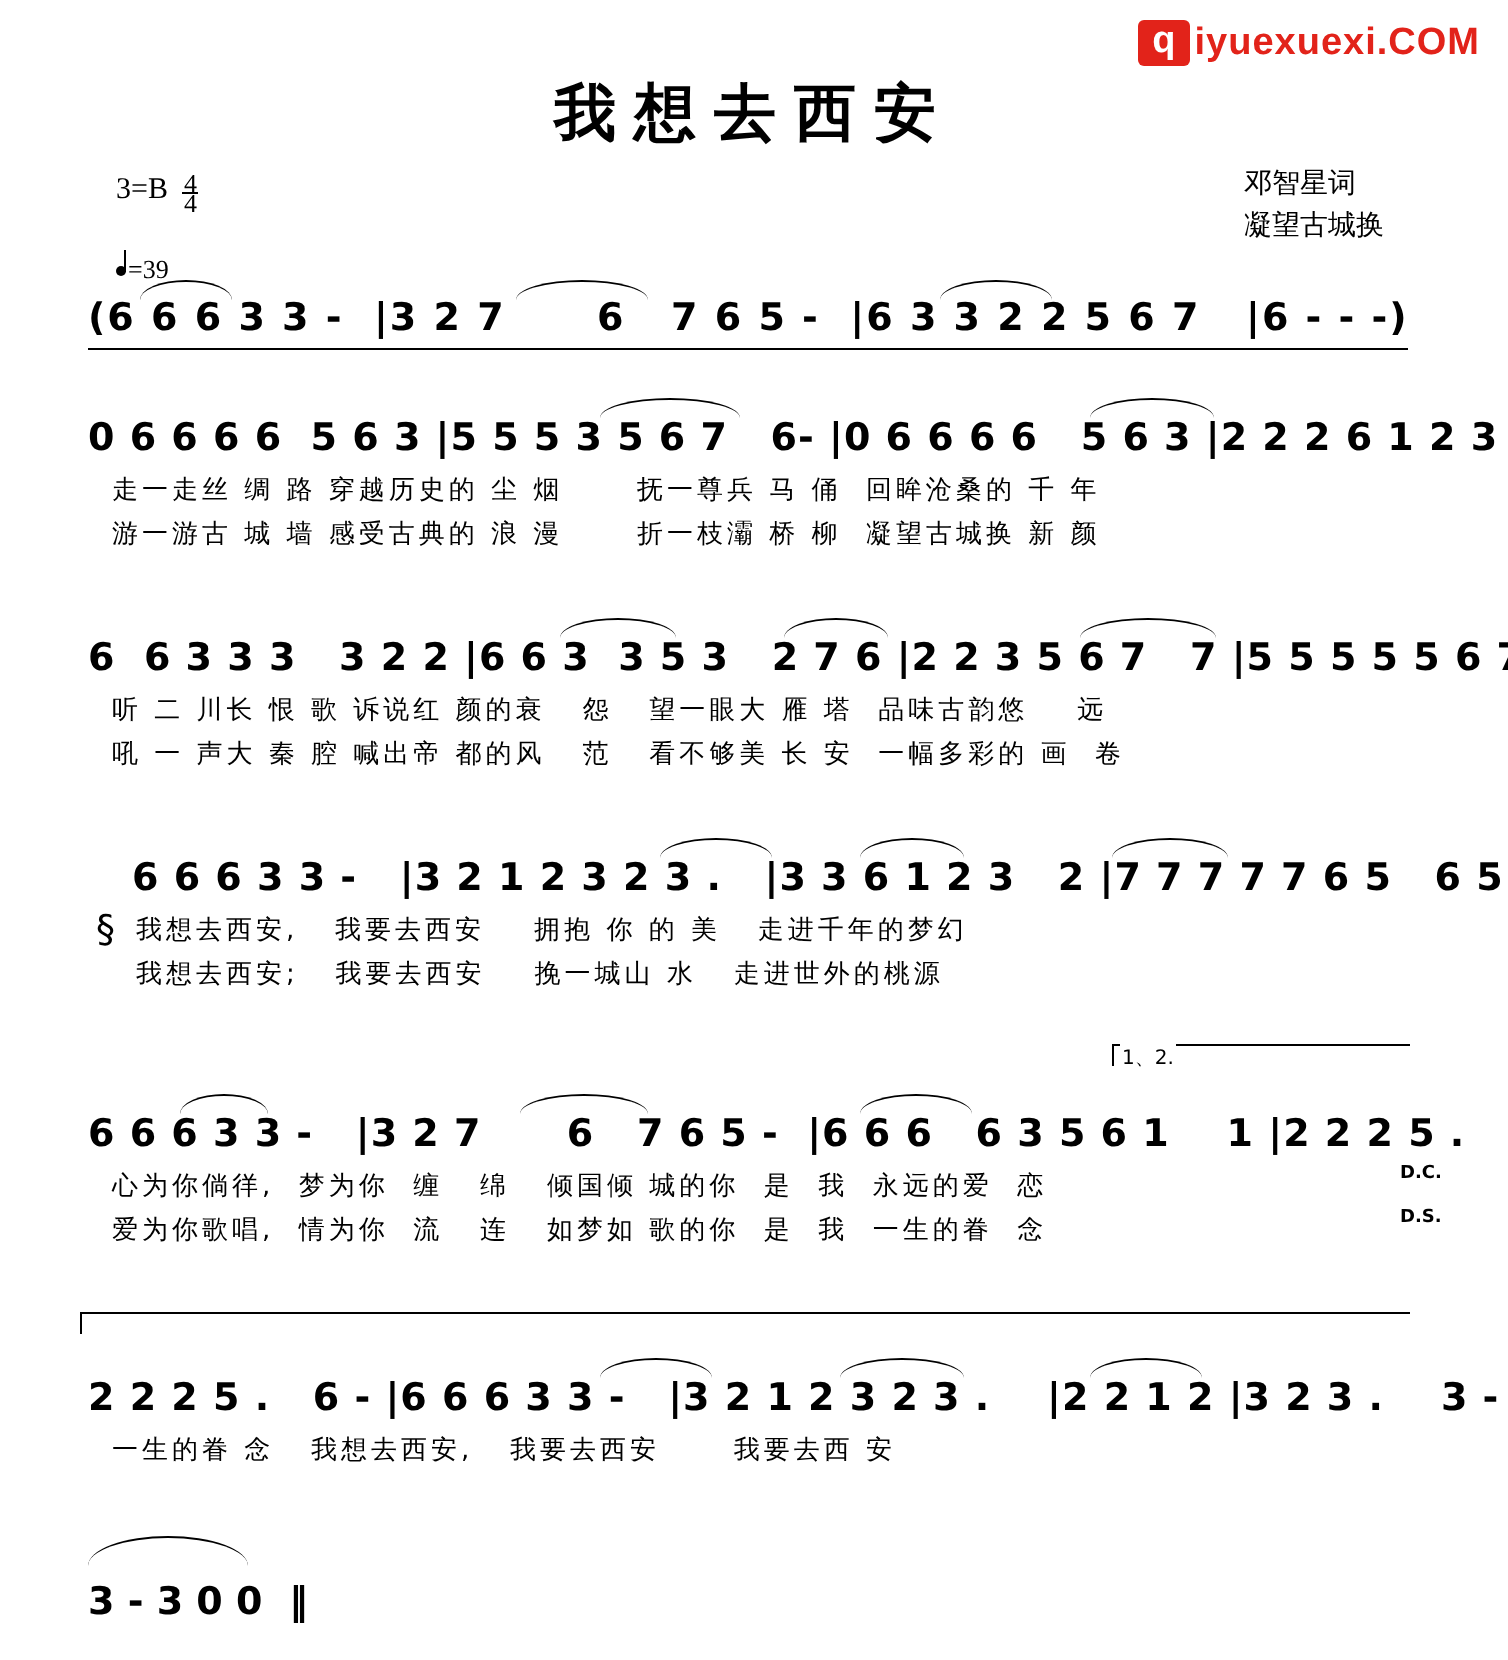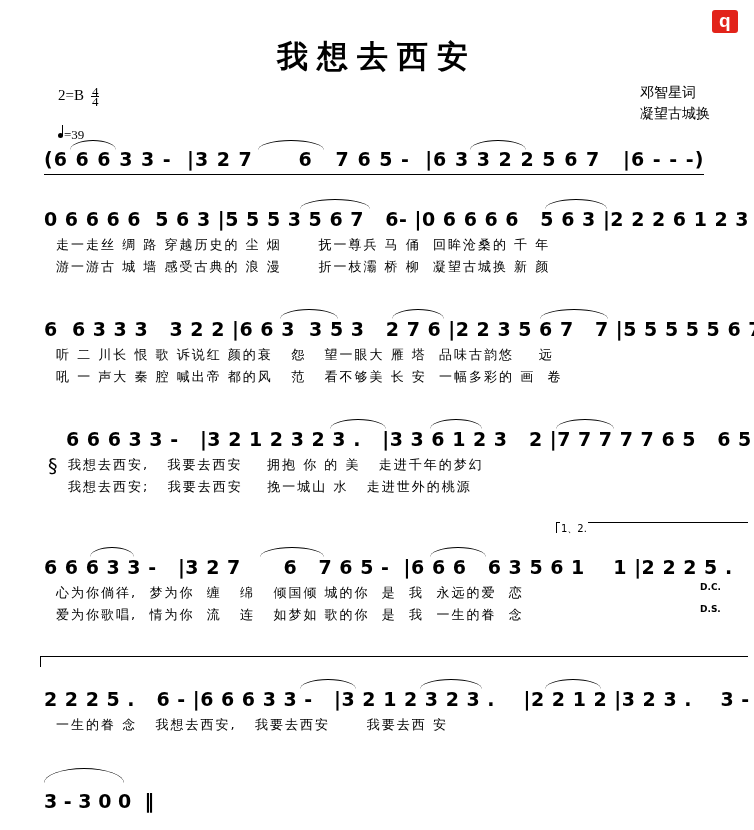--- a/index.html
+++ b/index.html
@@ -50,21 +50,21 @@
     text-align:center;
     line-height:9px;
     font-size:13px;
     margin-left:7px;
     position:relative;top:1px;
   }
   .key-sig .frac .num{display:block;border-bottom:1px solid #000;padding:0 1px;}
   .key-sig .frac .den{display:block;padding:0 1px;}
 
   .credits{
-    position:absolute;right:44px;top:82px;
+    position:absolute;right:62px;top:82px;
     font-family:"DejaVu Sans", sans-serif;
     font-size:14px;line-height:21px;color:#000;
     text-align:left;
   }
 
   .tempo{
     position:absolute;left:58px;top:127px;
     font-family:"Liberation Serif", serif;
     font-size:13px;color:#000;
     display:flex;align-items:center;
@@ -103,21 +103,20 @@
     border:1.3px solid #000;
     border-bottom:none;border-left:none;border-right:none;
     border-radius:50% 50% 0 0 / 100% 100% 0 0;
     height:9px;
   }
   .ending{
     position:absolute;
     border-top:1.2px solid #000;
     border-left:1.2px solid #000;
     height:10px;
-    padding-left:43px;
   }
   .ending .lab{
     position:absolute;left:3px;top:-1px;
     font-size:10px;font-family:"DejaVu Sans", sans-serif;
     background:#fff;padding:0 1px;
   }
   .dc{
     position:absolute;
     font-family:"DejaVu Sans", sans-serif;
     font-size:9px;color:#000;line-height:11px;font-weight:bold;
@@ -134,26 +133,27 @@
     white-space:pre;
   }
 </style>
 </head>
 <body>
 
 <div class="sheet">
 
   <div class="watermark">
     <span class="wm-badge">q</span>
+    <span>iyuexuexi.COM</span>
   </div>
 
   <div class="title">我想去西安</div>
 
   <div class="key-sig">
-    <span>2=B</span>
+    <span>3=B</span>
     <span class="frac">
       <span class="num">4</span>
       <span class="den">4</span>
     </span>
   </div>
 
   <div class="credits">
     <div>邓智星词</div>
     <div>凝望古城换</div>
   </div>

